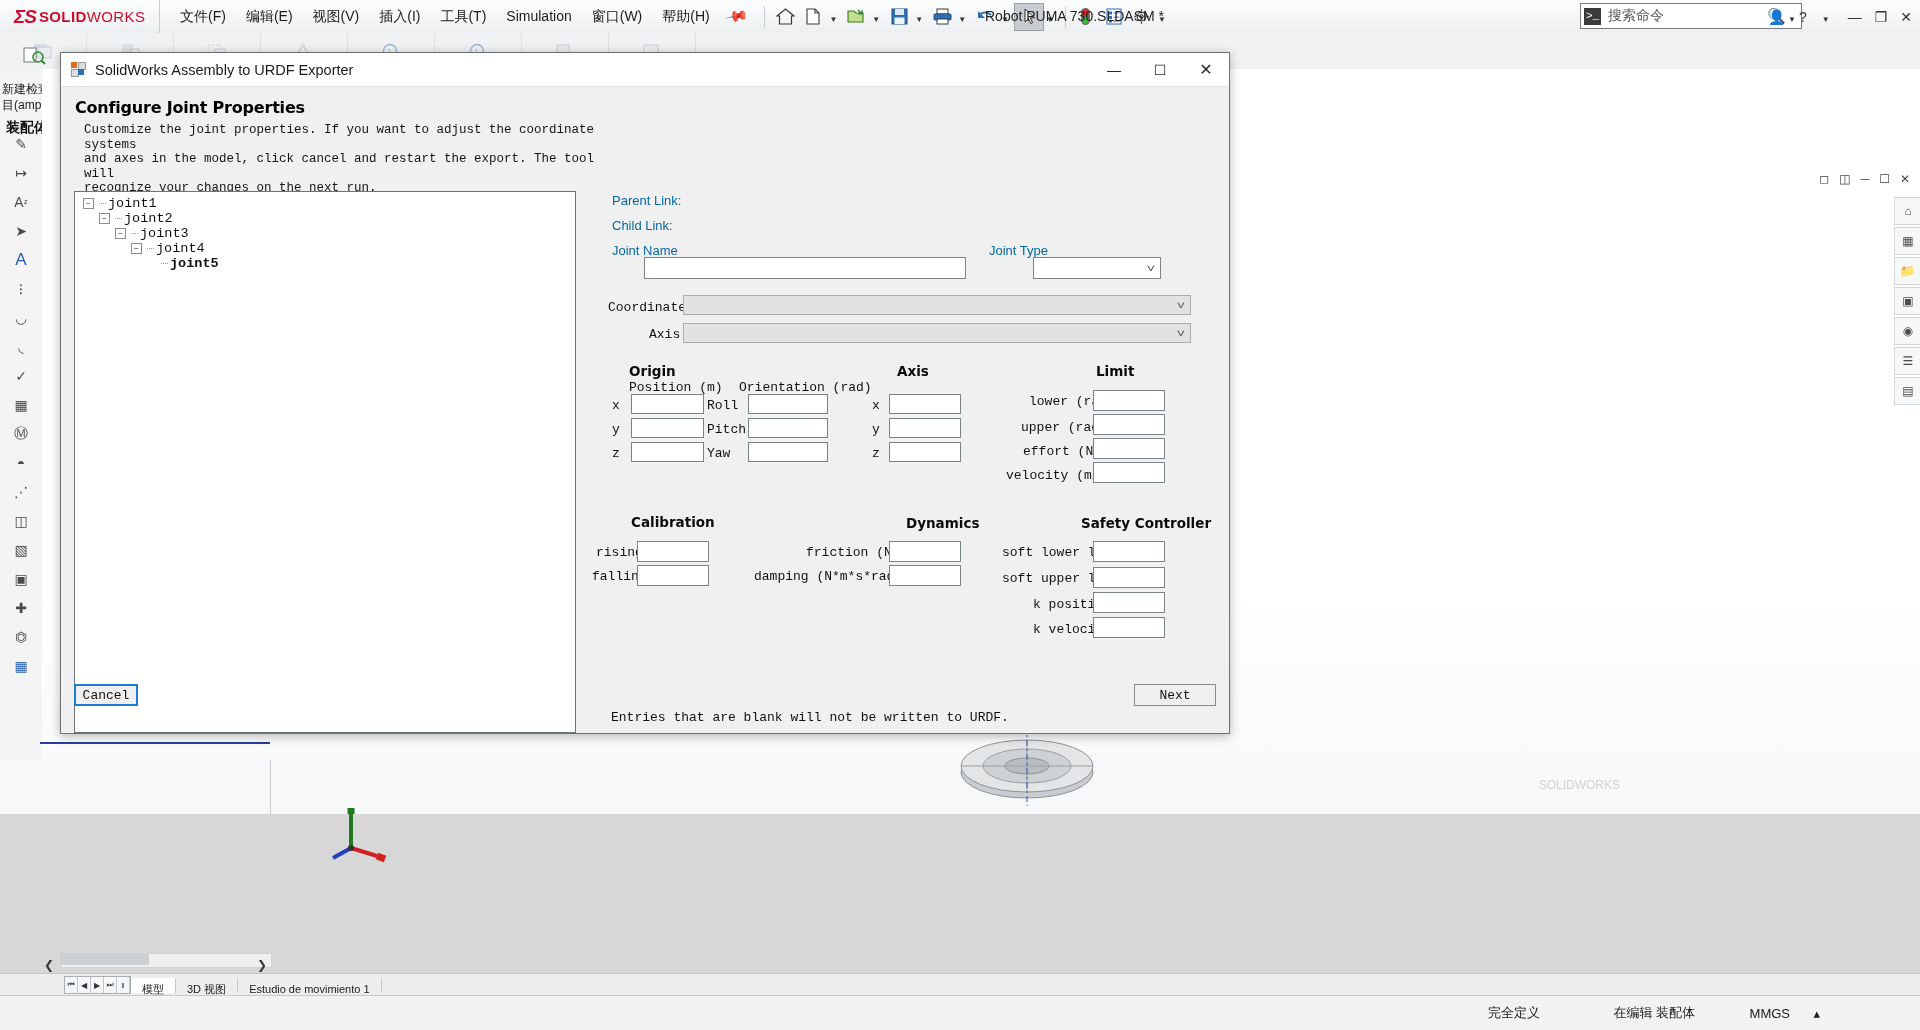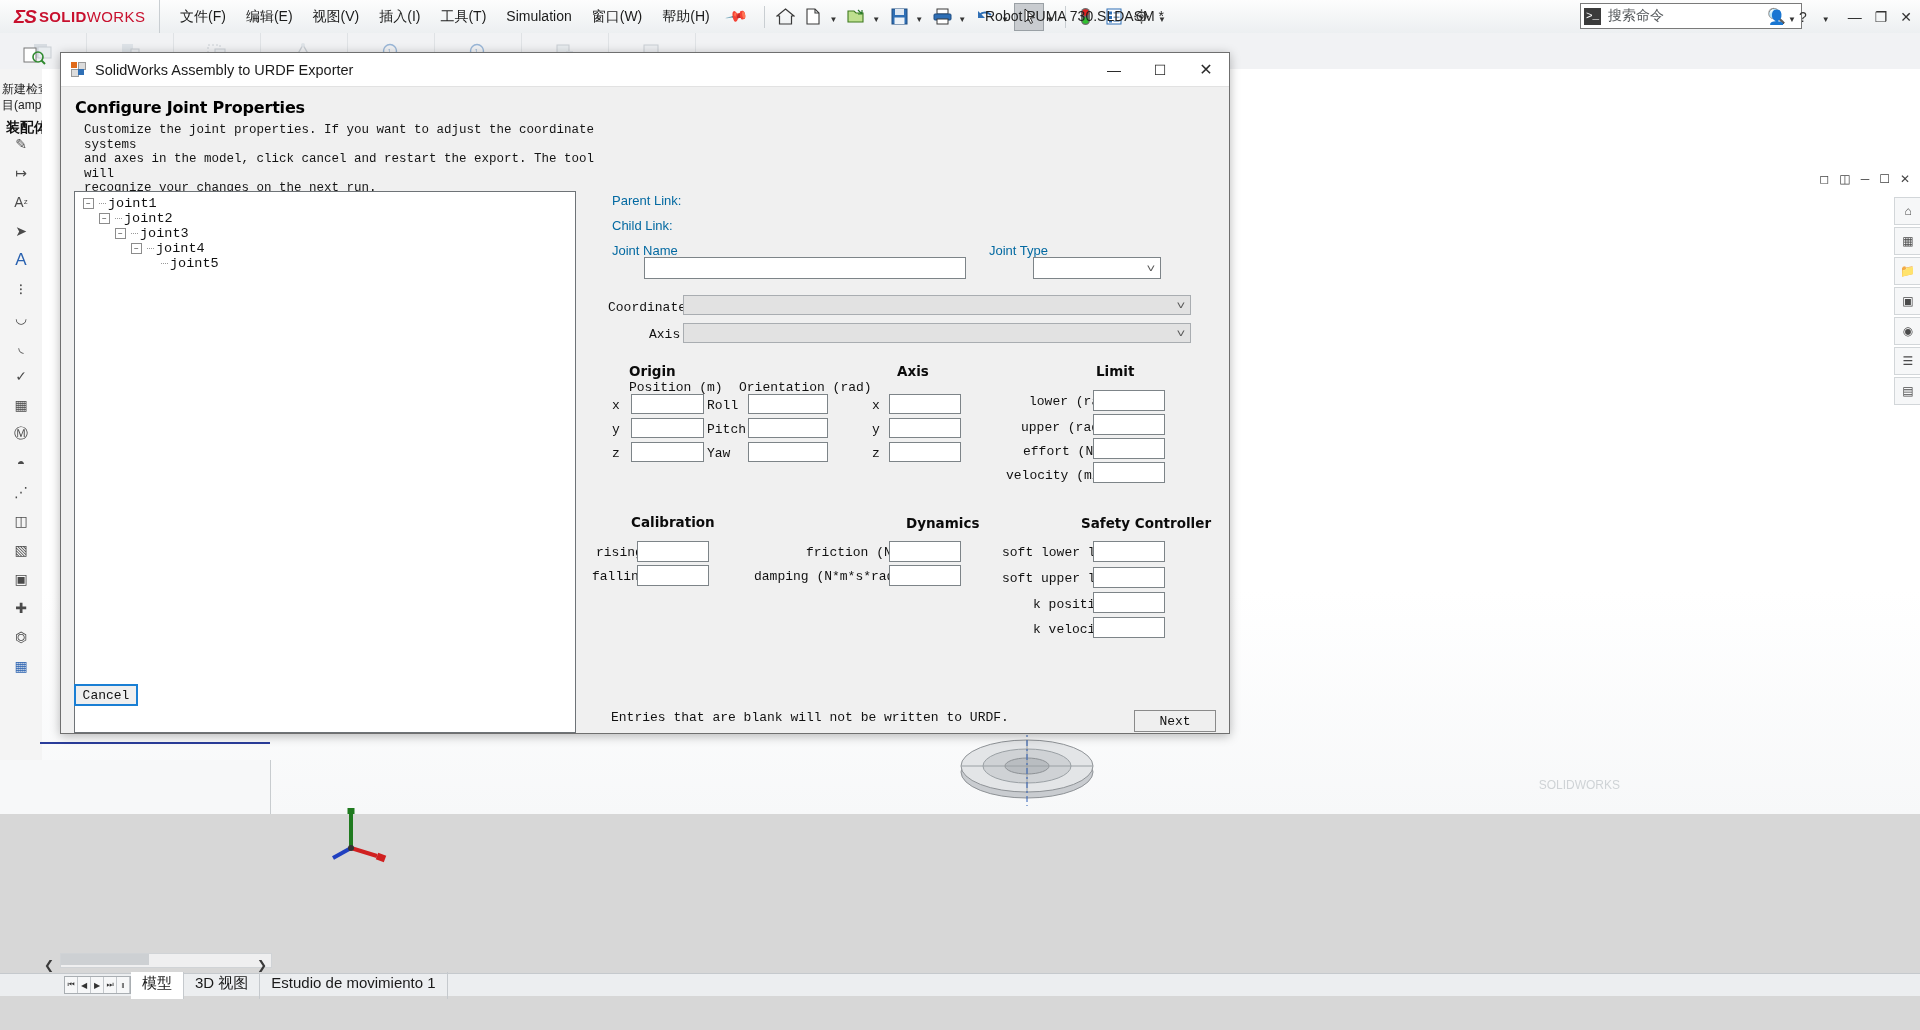--- a/index.html
+++ b/index.html
@@ -63,21 +63,21 @@
   .rightbar{position:absolute;right:0;top:128px;width:26px;}
   .rb-btn{width:26px;height:26px;display:flex;align-items:center;justify-content:center;
     border:1px solid #d2d6d9;background:#f6f7f8;margin-bottom:2px;font-size:12px;color:#4a4a4a;}
   .vp-btns{position:absolute;right:10px;top:103px;display:flex;gap:10px;align-items:center;font-size:12px;color:#444;}
 
   
   .tabbar{position:absolute;left:0;bottom:34px;width:1920px;height:22px;background:#eceef0;
     border-top:1px solid #c5c9cd;display:flex;align-items:center;}
   .navbtns{display:flex;align-items:center;margin-left:64px;border:1px solid #a9aeb2;background:#f6f7f8;height:16px;}
   .navbtn{width:12px;height:16px;display:flex;align-items:center;justify-content:center;font-size:8px;color:#333;border-right:1px solid #c3c7cb;}
-  .tab{height:27px;line-height:22px;padding:0 11px;font-size:15px;color:#1a1a1a;border-right:1px solid #c5c9cd;}
+  .tab{height:15px;line-height:22px;padding:0 11px;font-size:11px;color:#1a1a1a;border-right:1px solid #c5c9cd;}
   .tab.active{background:#ffffff;}
   .statusbar{position:absolute;left:0;bottom:0;width:1920px;height:34px;background:#f1f2f4;
     border-top:1px solid #c5c9cd;display:flex;align-items:center;}
   .sb-item{font-size:13px;color:#1a1a1a;}
 
   
   .hscroll{position:absolute;left:60px;bottom:62px;width:210px;height:13px;background:#efeff0;border:1px solid #d0d3d6;}
   .hscroll-thumb{width:88px;height:11px;background:#cdd0d3;}
   .lr-arrow{position:absolute;font-size:12px;color:#3a3a3a;bottom:58px;}
 
@@ -101,21 +101,21 @@
   .dlg-body{position:relative;width:100%;height:646px;}
 
   .hdr{position:absolute;left:14px;top:11px;font-size:16px;font-weight:bold;color:#000000;
        font-family:"DejaVu Sans",sans-serif;letter-spacing:-.2px;}
   .instr{position:absolute;left:23px;top:36px;width:520px;font-size:12.5px;color:#141414;
       font-family:"Liberation Mono",monospace;line-height:14.5px;white-space:pre-line;}
 
   .tree{position:absolute;left:13px;top:104px;width:500px;height:540px;background:#fff;border:1px solid #6e7377;}
   .tnode{position:absolute;display:flex;align-items:center;height:15px;font-size:13.5px;color:#111;
       font-family:"Liberation Mono",monospace;}
-  .tnode.sel{font-weight:normal;}
+  .tnode.sel{font-weight:bold;}
   .tbox{width:9px;height:9px;border:1px solid #8c8c8c;background:#fff;display:inline-flex;
       align-items:center;justify-content:center;font-size:8px;line-height:7px;color:#333;margin-right:5px;}
   .tdash{width:7px;border-top:1px dotted #999;margin-right:2px;}
 
   .fieldlbl{position:absolute;font-size:13px;color:#0369a1;font-family:"Liberation Sans",sans-serif;}
   .monolbl{position:absolute;font-size:13px;color:#111;font-family:"Liberation Mono",monospace;}
   .boldhdr{position:absolute;font-size:13.5px;font-weight:bold;color:#0b0b0b;font-family:"DejaVu Sans",sans-serif;}
 
   .tin{position:absolute;background:#fff;border:1px solid #7d8488;box-sizing:border-box;}
   .combo{position:absolute;background:#e2e2e2;border:1px solid #a9adb1;box-sizing:border-box;
@@ -413,20 +413,26 @@
       <div class="navbtn">◀</div>
       <div class="navbtn">▶</div>
       <div class="navbtn">⏭</div>
       <div class="navbtn">‖</div>
     </div>
     <div class="tab active">模型</div>
     <div class="tab">3D 视图</div>
     <div class="tab">Estudio de movimiento 1</div>
   </div>
 
+  <div class="statusbar">
+    <div class="sb-item" style="position:absolute;right:380px">完全定义</div>
+    <div class="sb-item" style="position:absolute;right:225px">在编辑 装配体</div>
+    <div class="sb-item" style="position:absolute;right:130px">MMGS</div>
+    <div class="sb-item" style="position:absolute;right:100px">▴</div>
+  </div>
 
   <div class="dlg">
 
     <div class="dlg-title">
       <span class="dlg-ico">
         <i style="left:0;top:0;background:#e06a1a"></i>
         <i style="left:7px;top:0;background:#dcdcdc;border:1px solid #9a9a9a"></i>
         <i style="left:0;top:7px;background:#dcdcdc;border:1px solid #9a9a9a"></i>
         <i style="left:7px;top:7px;background:#2f6fb5"></i>
       </span>
@@ -548,16 +554,16 @@
       <input class="tin" style="left: 1032px; top: 454px; width: 72px; height: 21px; padding-left: 3px; font-size: 12px;" value="">
       <div class="monolbl" style="left:941px;top:484px">soft upper limit</div>
       <input class="tin" style="left: 1032px; top: 480px; width: 72px; height: 21px; padding-left: 3px; font-size: 12px;" value="">
       <div class="monolbl" style="left:972px;top:510px;width:88px;overflow:hidden;white-space:nowrap">k position</div>
       <input class="tin" style="left: 1032px; top: 505px; width: 72px; height: 21px; padding-left: 3px; font-size: 12px;" value="">
       <div class="monolbl" style="left:972px;top:535px;width:88px;overflow:hidden;white-space:nowrap">k velocity</div>
       <input class="tin" style="left: 1032px; top: 530px; width: 72px; height: 21px; padding-left: 3px; font-size: 12px;" value="">
 
       <div class="note">Entries that are blank will not be written to URDF.</div>
       <button class="btn focus" style="left:13px;top:597px;width:64px;height:22px">Cancel</button>
-      <button class="btn" style="left:1073px;top:623px;width:82px;height:22px">Next</button>
+      <button class="btn" style="left:1073px;top:597px;width:82px;height:22px">Next</button>
     </div>
   </div>
 </div>
 
 </body></html>

